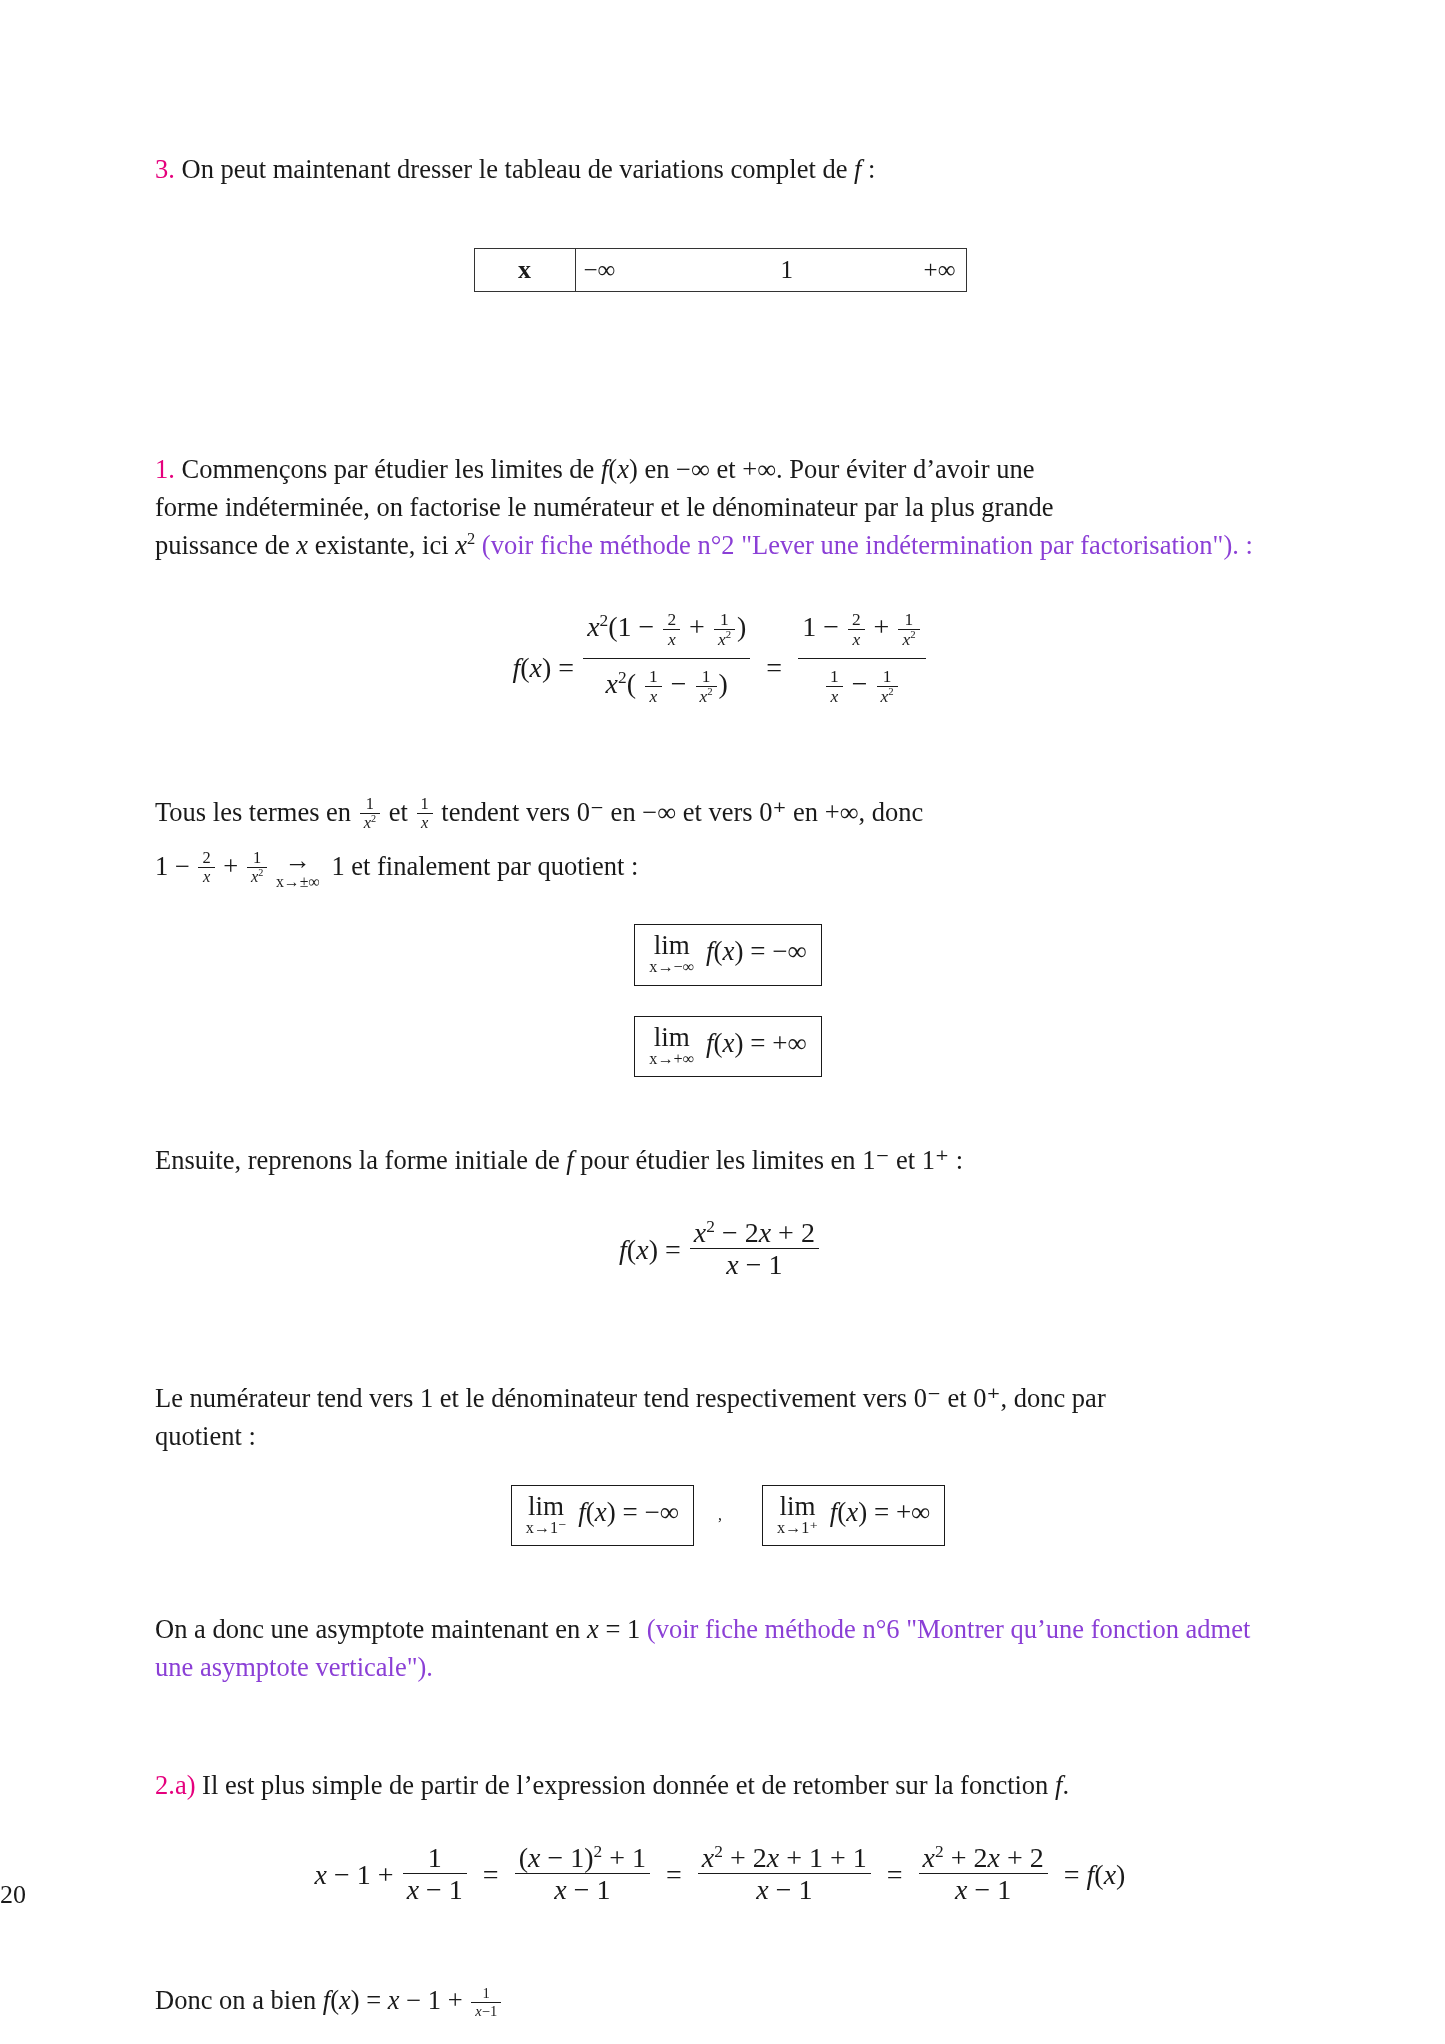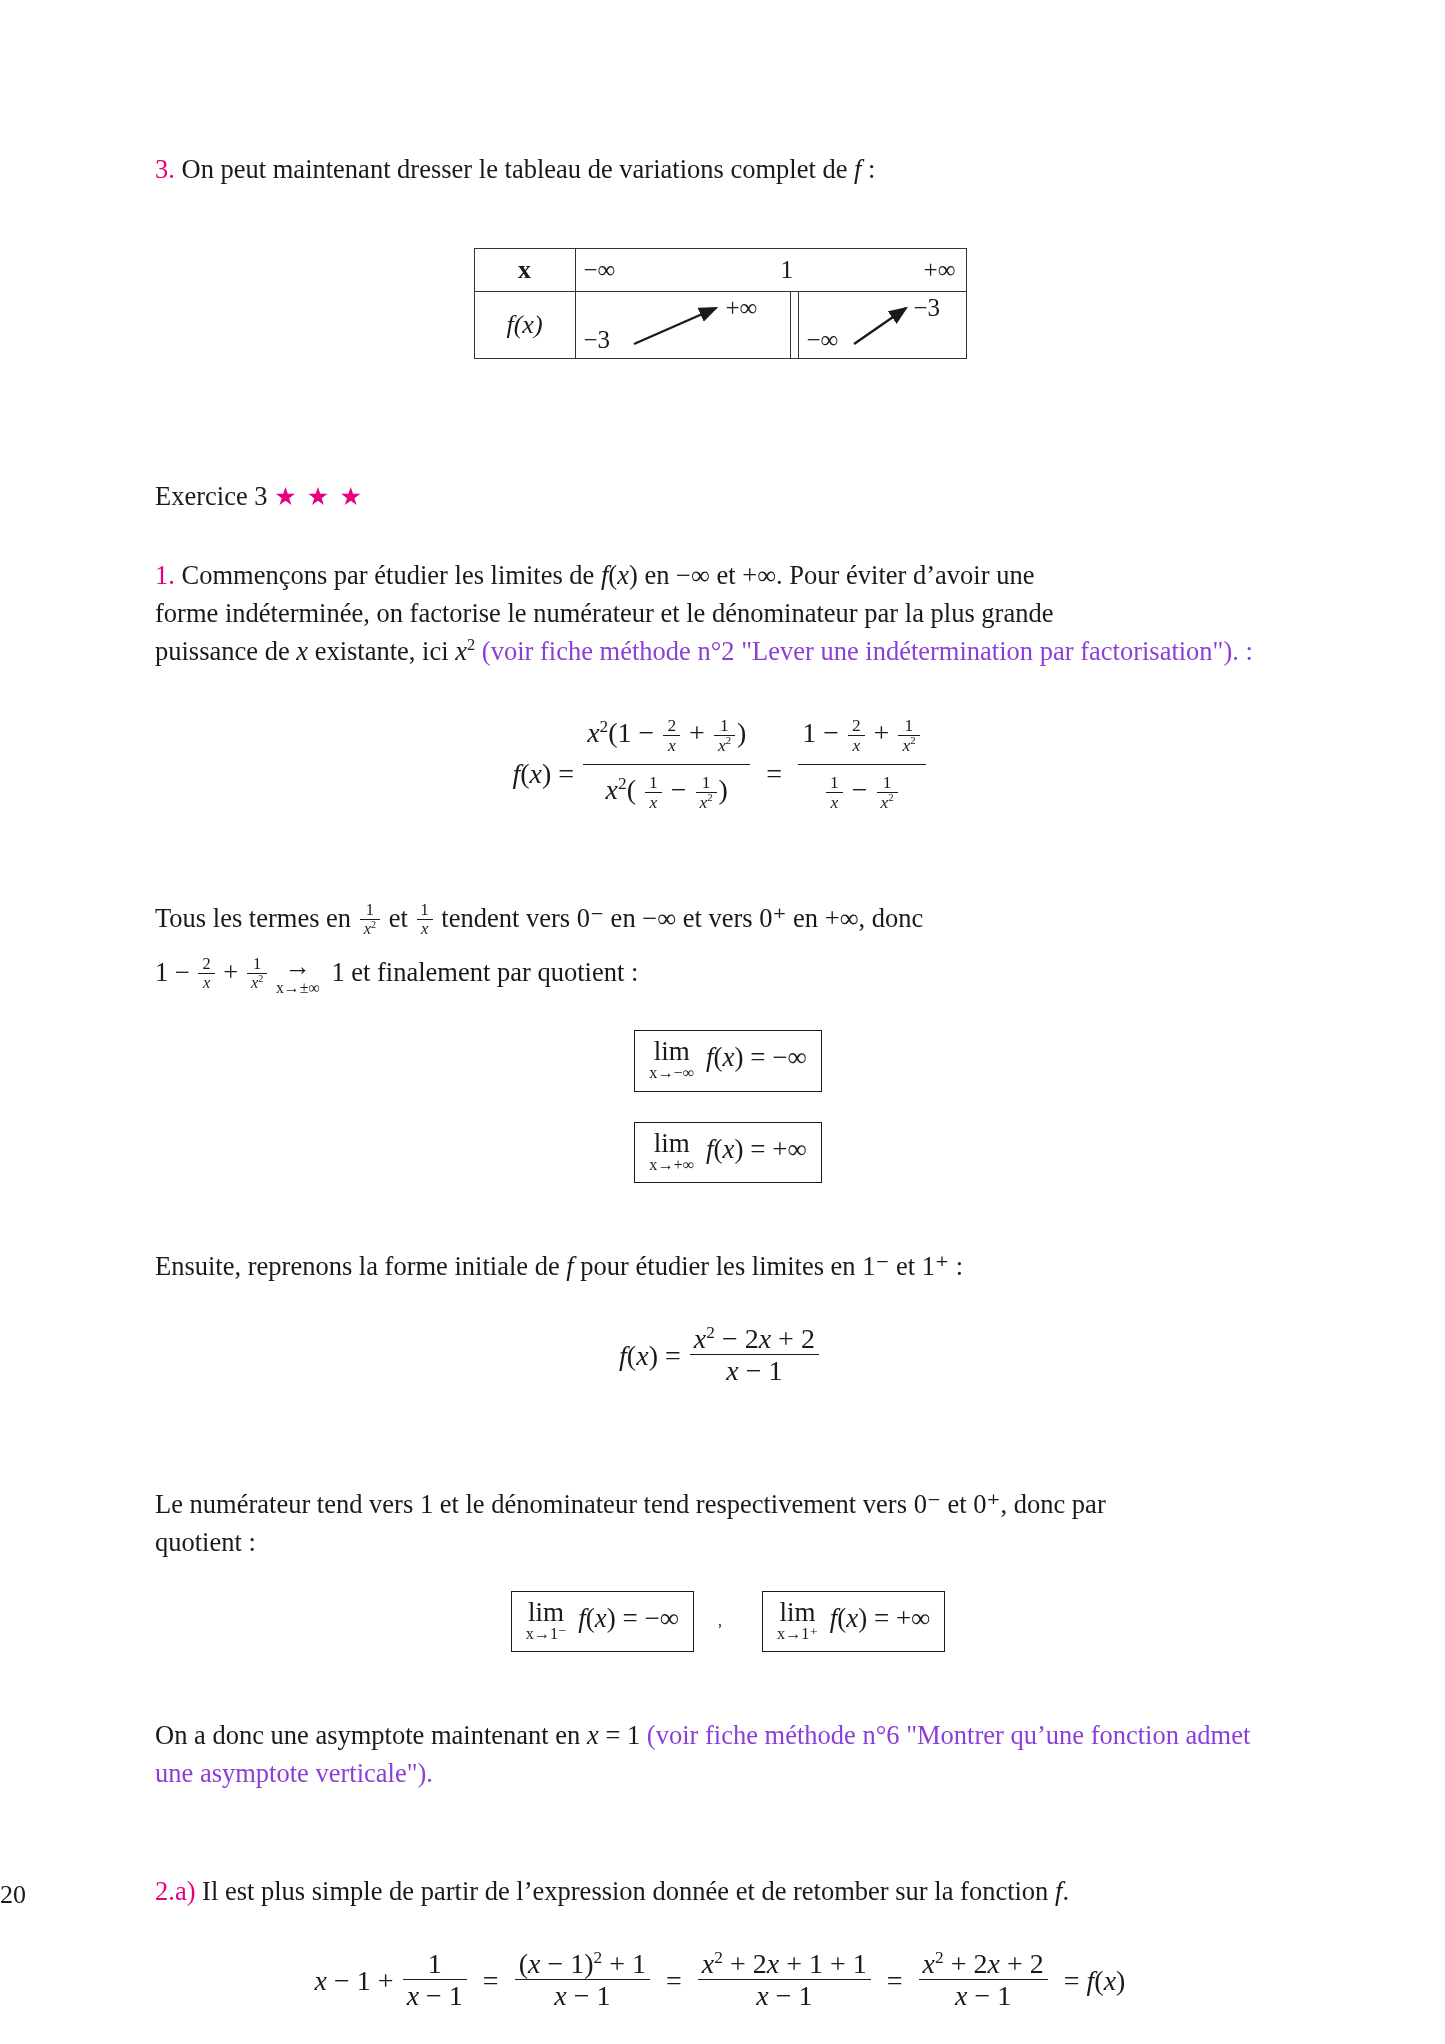--- a/index.html
+++ b/index.html
@@ -176,53 +176,27 @@
             <tr>
         <td class="vt-label">
           <b>x</b>
         </td>
         <td class="vt-x">
           <span class="x-left">−∞</span>
           <span class="x-mid">1</span>
           <span class="x-right">+∞</span>
         </td>
       </tr>
-      <tr>
-        <td class="vt-label">
-          <i><span>f(x)</span></i>
-        </td>
-        <td class="vt-var">
-          <span class="lo" style="left:8px;">−3</span>
-          <span class="hi" style="left:150px;">+∞</span>
-          <span class="dbar" style="left:214px;"></span>
-          <span class="dbar" style="left:222px;"></span>
-          <span class="lo" style="left:231px;">−∞</span>
-          <span class="hi" style="left:338px;">−3</span>
-          <svg class="arrowsvg" width="390" height="66">
-            <defs>
-              <marker id="ah" markerWidth="9" markerHeight="9" refX="7" refY="3.2" orient="auto">
-                <path d="M0,0 L8,3.2 L0,6.4 z" fill="#1a1a1a"></path>
-              </marker>
-            </defs>
-            <line x1="58" y1="52" x2="140" y2="16" stroke="#1a1a1a" stroke-width="2.4" marker-end="url(#ah)"></line>
-            <line x1="278" y1="52" x2="330" y2="16" stroke="#1a1a1a" stroke-width="2.4" marker-end="url(#ah)"></line>
-          </svg>
-        </td>
-      </tr>
     </tbody>
         </table>
   </div>
 
   <div class="gap-xl"></div>
   <div style="height:34px;"></div>
 
-  <p class="para">
-    <span>Exercice 3</span>
-    <span class="star">★ ★ ★</span>
-  </p>
 
   <div class="gap-md"></div>
 
   <p class="para">
     <span class="num">1.</span>
     <span>Commençons par étudier les limites de </span><i>f</i>(<i>x</i>)<span> en −∞ et +∞. Pour éviter d’avoir une</span><br>
     <span>forme indéterminée, on factorise le numérateur et le dénominateur par la plus grande</span><br>
     <span>puissance de </span><i>x</i><span> existante, ici </span><i>x</i><span class="sup">2</span>
     <span class="link">(voir fiche méthode n°2 "Lever une indétermination par factorisation")</span><span class="link">. :</span>
   </p>

